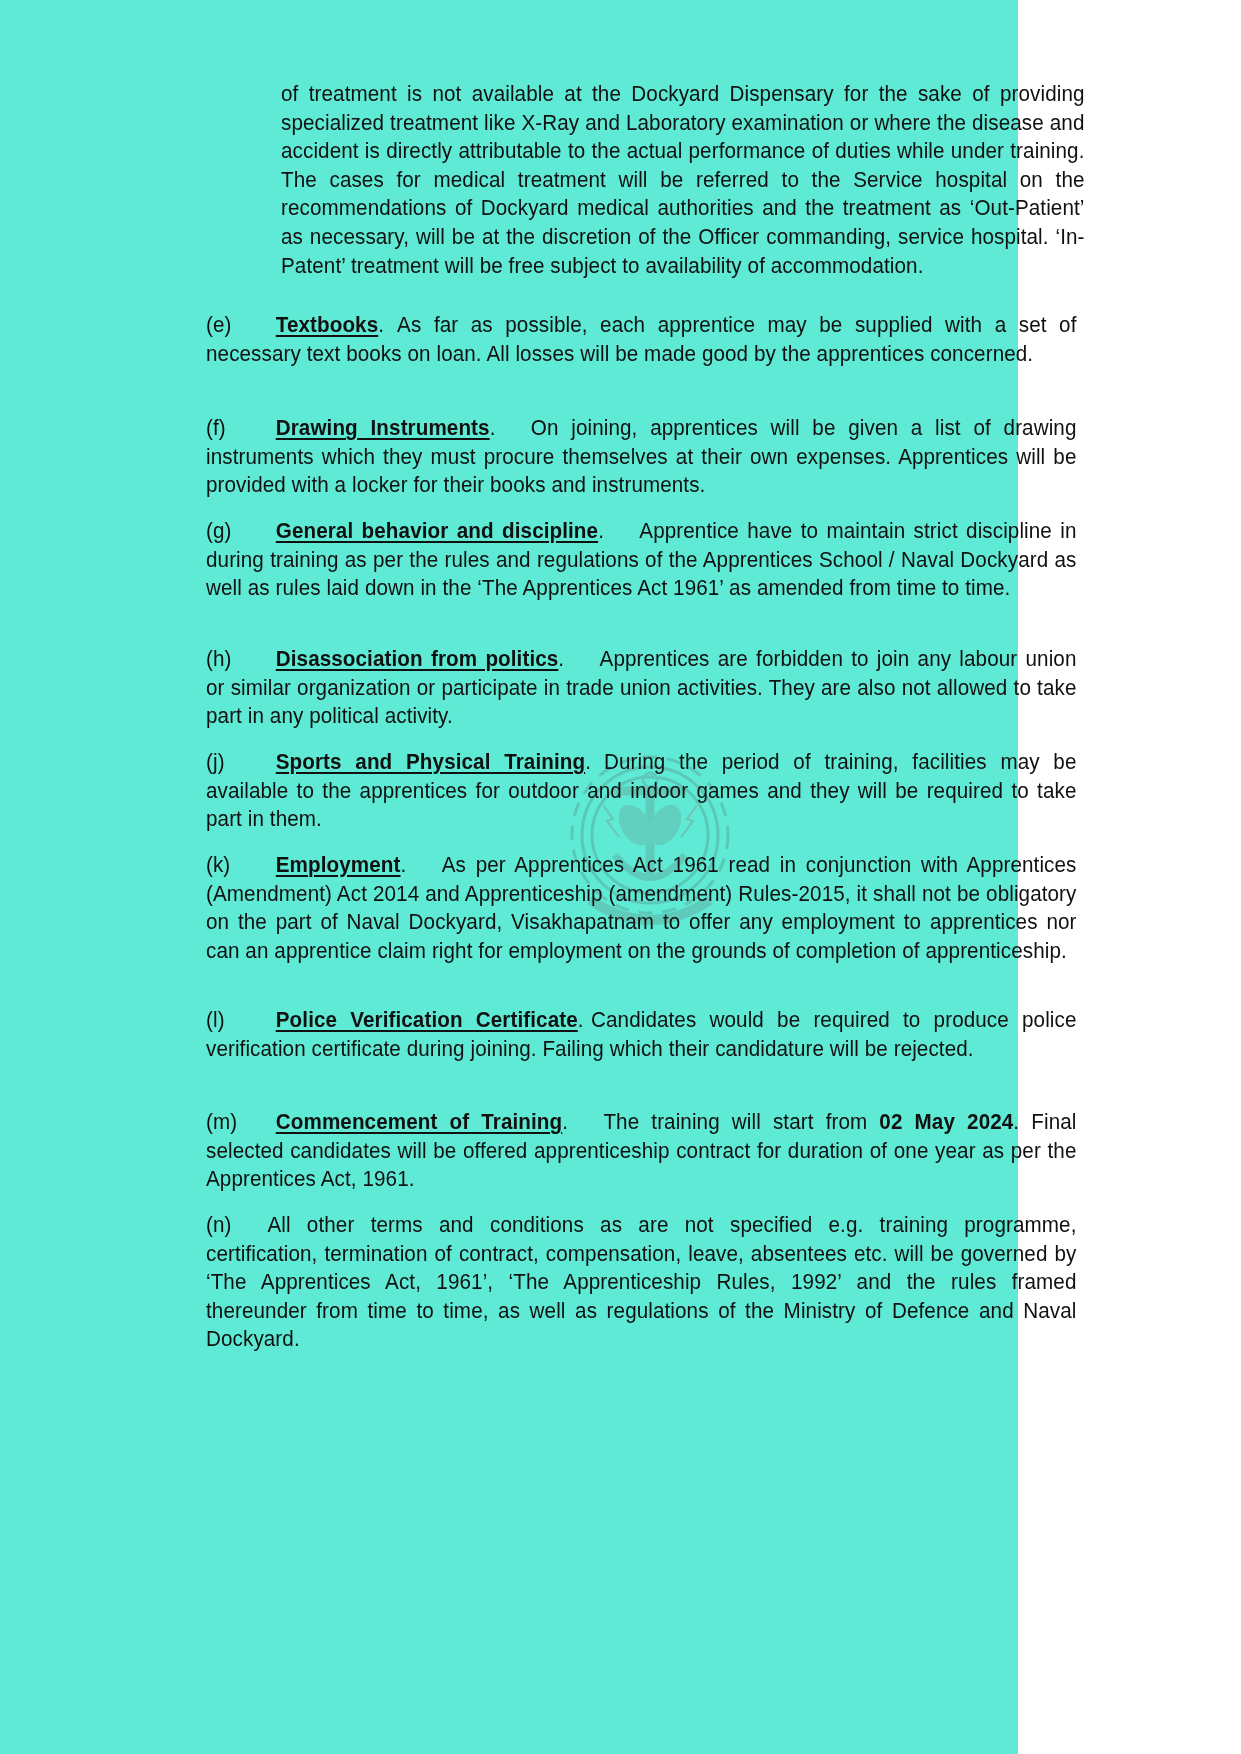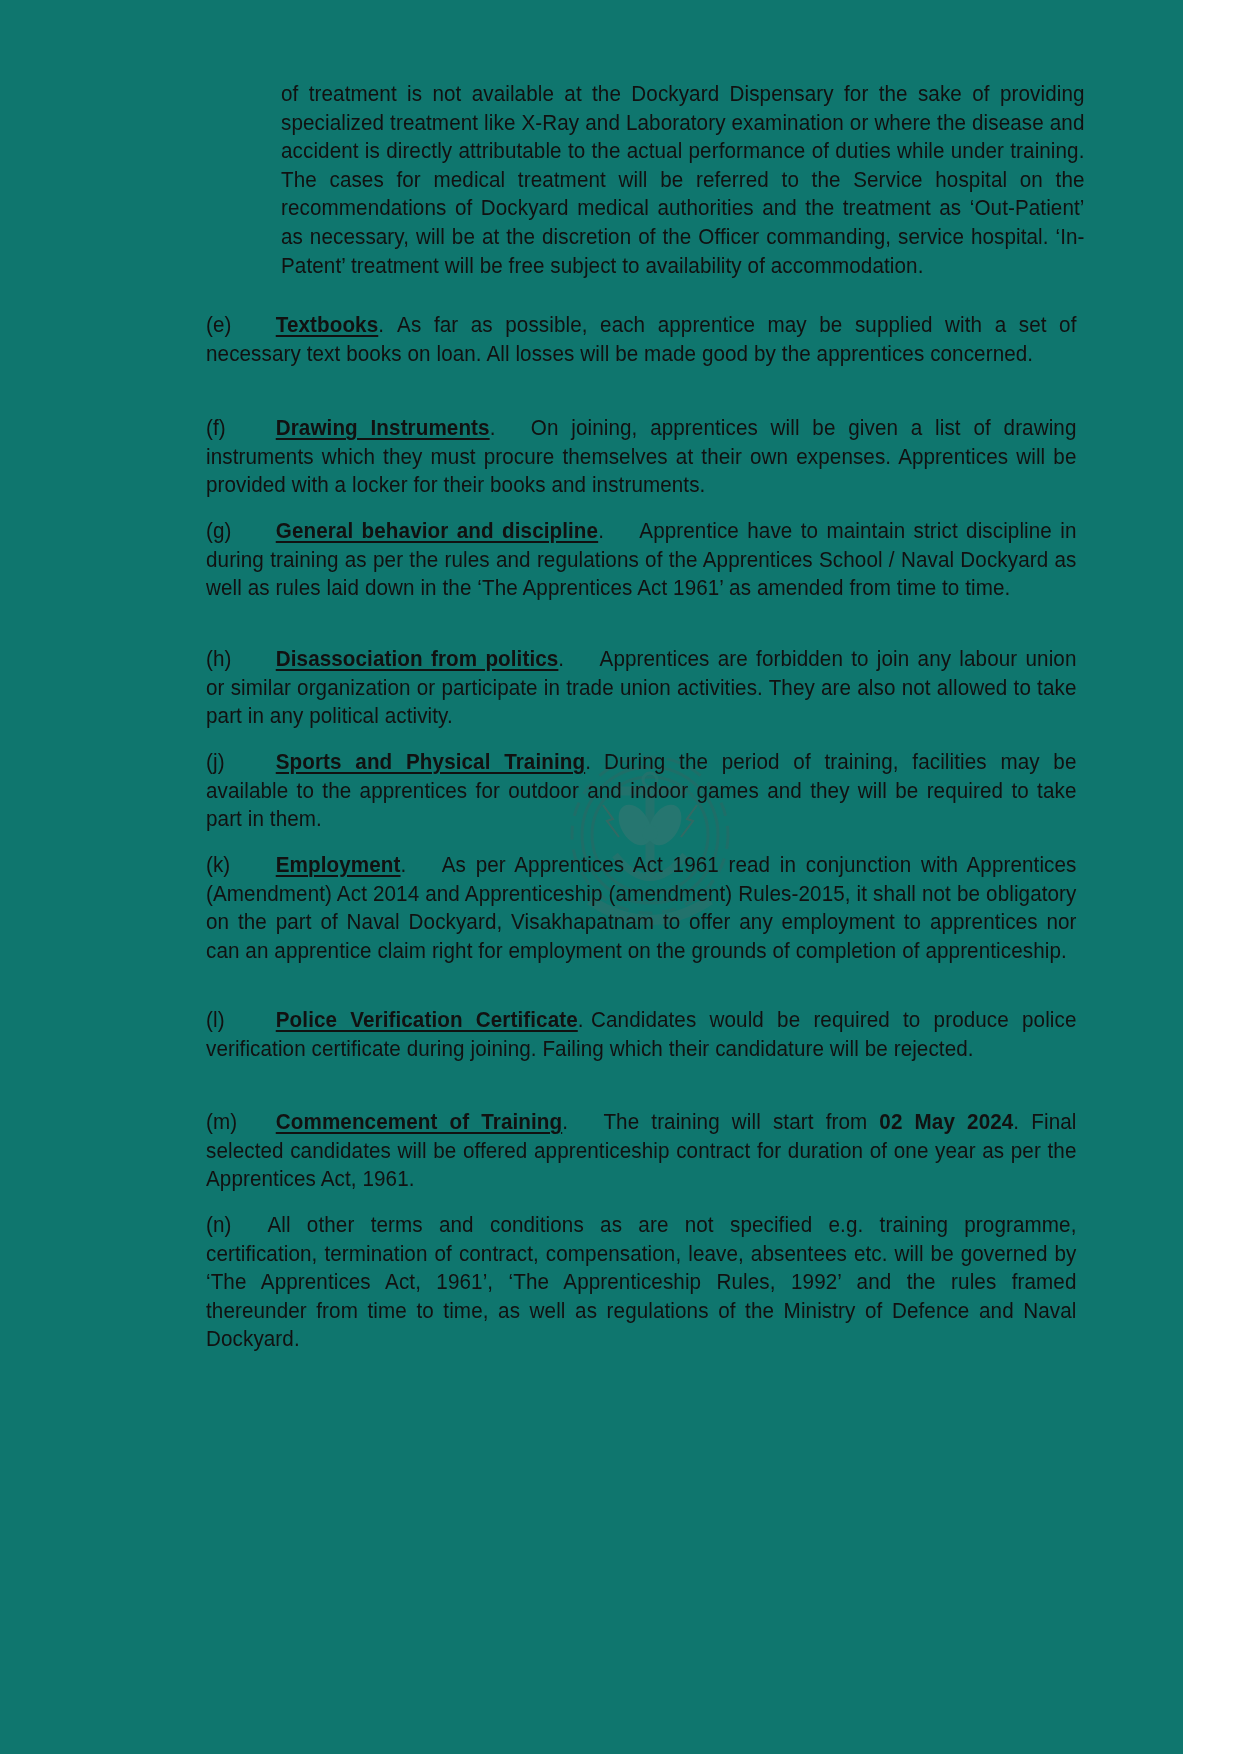--- a/index.html
+++ b/index.html
@@ -11,22 +11,22 @@
     width: 1241px;
     height: 1754px;
     position: relative;
     overflow: hidden;
     font-family: "Liberation Sans", "DejaVu Sans", sans-serif;
     color: #111111;
   }
   .page {
     position: absolute;
     left: 0; top: 0;
-    width: 1183px; height: 1754px;
-    background: #0f766e;
+    width: 1018px; height: 1754px;
+    background: #5eead4;
   }
   .watermark {
     position: absolute;
     left: 565px;
     top: 735px;
     width: 170px;
     height: 200px;
     opacity: 0.22;
     pointer-events: none;
   }

